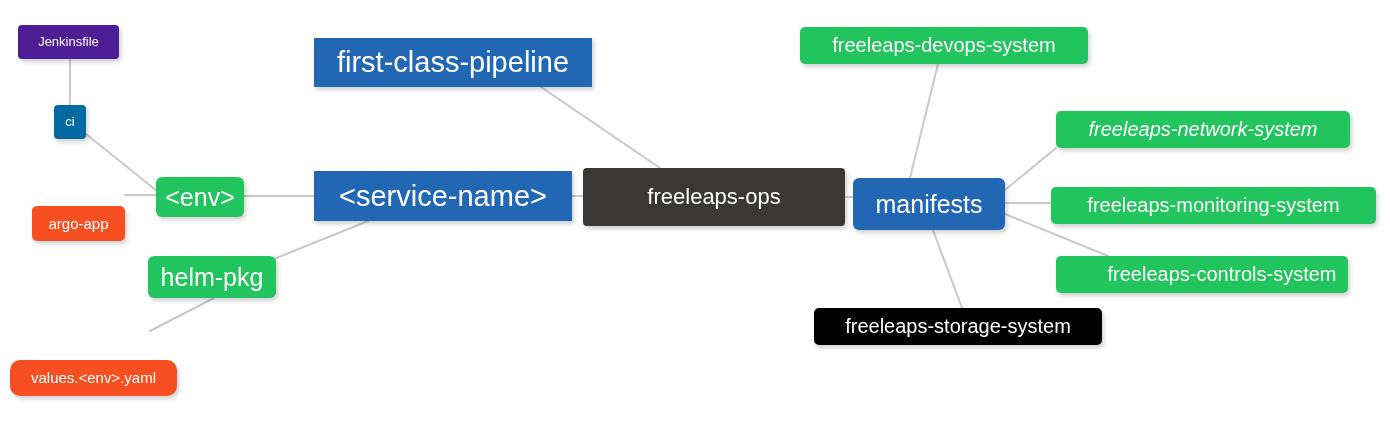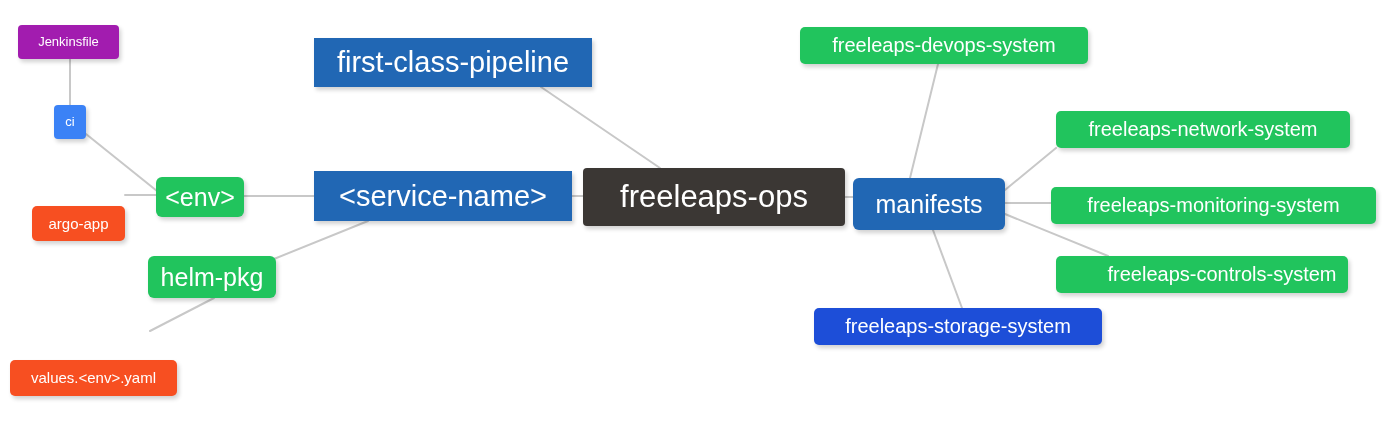--- a/index.html
+++ b/index.html
@@ -33,21 +33,21 @@
     align-items: center;
     justify-content: center;
     color: #ffffff;
     white-space: nowrap;
     border-radius: 6px;
     box-shadow: 2px 3px 4px rgba(0,0,0,0.18);
     text-align: center;
     line-height: 1.05;
     font-weight: 400;
   }
-  .node.sz-root   { font-size: 31px; border-radius: 4px; }
+  .node.sz-root   { font-size: 22px; border-radius: 4px; }
   .node.sz-big    { font-size: 29px; border-radius: 0; }
   .node.sz-mid    { font-size: 25px; border-radius: 6px; }
   .node.sz-small  { font-size: 20px; border-radius: 5px; }
   .node.sz-tiny   { font-size: 15px; border-radius: 5px; margin-top: 29px; }
   .node.sz-xtiny  { font-size: 13px; border-radius: 4px; }
 </style>
 </head>
 <body>
 
 <div id="canvas">
@@ -61,59 +61,59 @@
       <line x1="541" y1="87" x2="660" y2="168" stroke="#c8c8c8" stroke-width="2" stroke-linecap="round"></line>
       <line x1="572" y1="196" x2="583" y2="196" stroke="#c8c8c8" stroke-width="2" stroke-linecap="round"></line>
       <line x1="845" y1="197" x2="853" y2="197" stroke="#c8c8c8" stroke-width="2" stroke-linecap="round"></line>
       <line x1="938" y1="64" x2="910" y2="178" stroke="#c8c8c8" stroke-width="2" stroke-linecap="round"></line>
       <line x1="1005" y1="190" x2="1056" y2="148" stroke="#c8c8c8" stroke-width="2" stroke-linecap="round"></line>
       <line x1="1005" y1="203" x2="1051" y2="203" stroke="#c8c8c8" stroke-width="2" stroke-linecap="round"></line>
       <line x1="1005" y1="214" x2="1108" y2="256" stroke="#c8c8c8" stroke-width="2" stroke-linecap="round"></line>
       <line x1="930" y1="222" x2="962" y2="308" stroke="#c8c8c8" stroke-width="2" stroke-linecap="round"></line>
     </svg>
   <div id="node-layer">
-      <div class="node sz-xtiny" style="left: 18px; top: 25px; width: 101px; height: 34px; background: #a21caf;">
+      <div class="node sz-xtiny" style="left: 18px; top: 25px; width: 101px; height: 34px; background: #4c1d95;">
         <span>Jenkinsfile</span>
       </div>
-      <div class="node sz-xtiny" style="left: 54px; top: 105px; width: 32px; height: 34px; background: #3b82f6;">
+      <div class="node sz-xtiny" style="left: 54px; top: 105px; width: 32px; height: 34px; background: #0369a1;">
         <span>ci</span>
       </div>
       <div class="node sz-tiny" style="left: 32px; top: 177px; width: 93px; height: 35px; background: rgb(247, 79, 33);">
         <span>argo-app</span>
       </div>
       <div class="node sz-mid" style="left: 156px; top: 177px; width: 88px; height: 40px; background: rgb(33, 196, 93);">
         <span>&lt;env&gt;</span>
       </div>
       <div class="node sz-mid" style="left: 148px; top: 256px; width: 128px; height: 42px; background: rgb(33, 196, 93);">
         <span>helm-pkg</span>
       </div>
-      <div class="node sz-tiny" style="left: 10px; top: 331px; width: 167px; height: 36px; background: rgb(247, 79, 33);">
+      <div class="node sz-tiny" style="left: 10px; top: 331px; width: 167px; height: 36px; background: rgb(247, 79, 33); border-radius: 10px;">
         <span>values.&lt;env&gt;.yaml</span>
       </div>
       <div class="node sz-big" style="left: 314px; top: 38px; width: 278px; height: 49px; background: rgb(33, 103, 180);">
         <span>first-class-pipeline</span>
       </div>
       <div class="node sz-big" style="left: 314px; top: 171px; width: 258px; height: 50px; background: rgb(33, 103, 180);">
         <span>&lt;service-name&gt;</span>
       </div>
       <div class="node sz-root" style="left: 583px; top: 168px; width: 262px; height: 58px; background: rgb(59, 55, 52);">
         <span>freeleaps-ops</span>
       </div>
       <div class="node sz-mid" style="left: 853px; top: 178px; width: 152px; height: 52px; background: rgb(33, 103, 180);">
         <span>manifests</span>
       </div>
       <div class="node sz-small" style="left: 800px; top: 27px; width: 288px; height: 37px; background: rgb(33, 196, 93);">
         <span>freeleaps-devops-system</span>
       </div>
-      <div class="node sz-small" style="left: 1056px; top: 111px; width: 294px; height: 37px; background: rgb(33, 196, 93);">
+      <div class="node sz-small" style="left: 1056px; top: 111px; width: 294px; height: 37px; background: rgb(33, 196, 93); font-style: italic;">
         <span>freeleaps-network-system</span>
       </div>
       <div class="node sz-small" style="left: 1051px; top: 187px; width: 325px; height: 37px; background: rgb(33, 196, 93);">
         <span>freeleaps-monitoring-system</span>
       </div>
       <div class="node sz-small" style="left: 1056px; top: 256px; width: 292px; height: 37px; background: rgb(33, 196, 93); padding-left: 40px;">
         <span>freeleaps-controls-system</span>
       </div>
-      <div class="node sz-small" style="left: 814px; top: 308px; width: 288px; height: 37px; background: #1d4ed8;">
+      <div class="node sz-small" style="left: 814px; top: 308px; width: 288px; height: 37px; background: #000000;">
         <span>freeleaps-storage-system</span>
       </div>
     </div>
 </div>
 
 </body></html>

